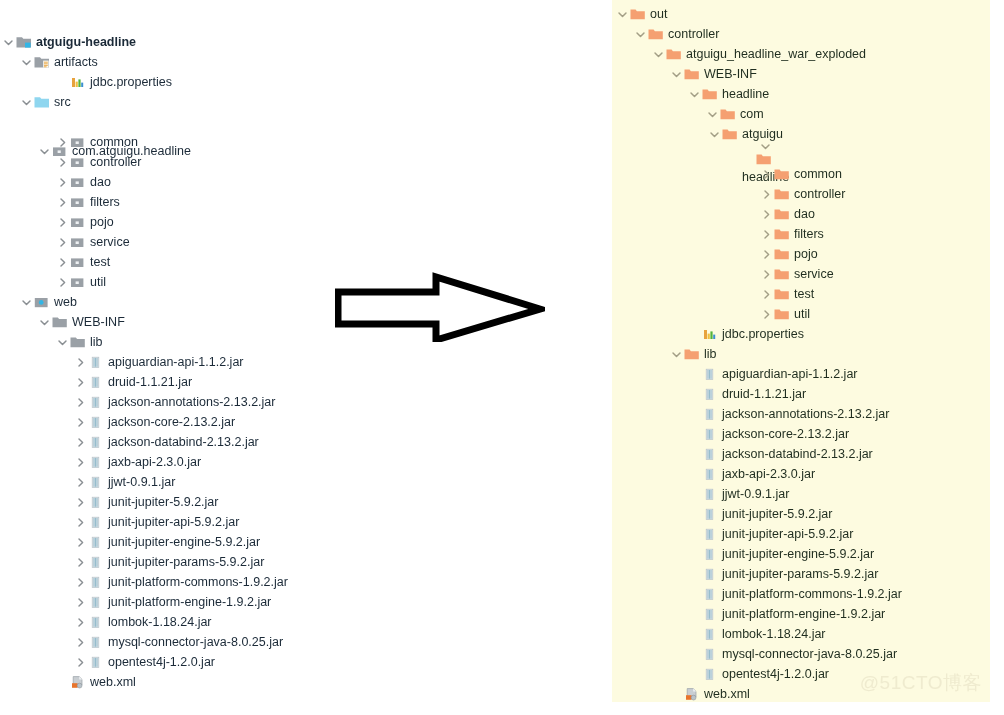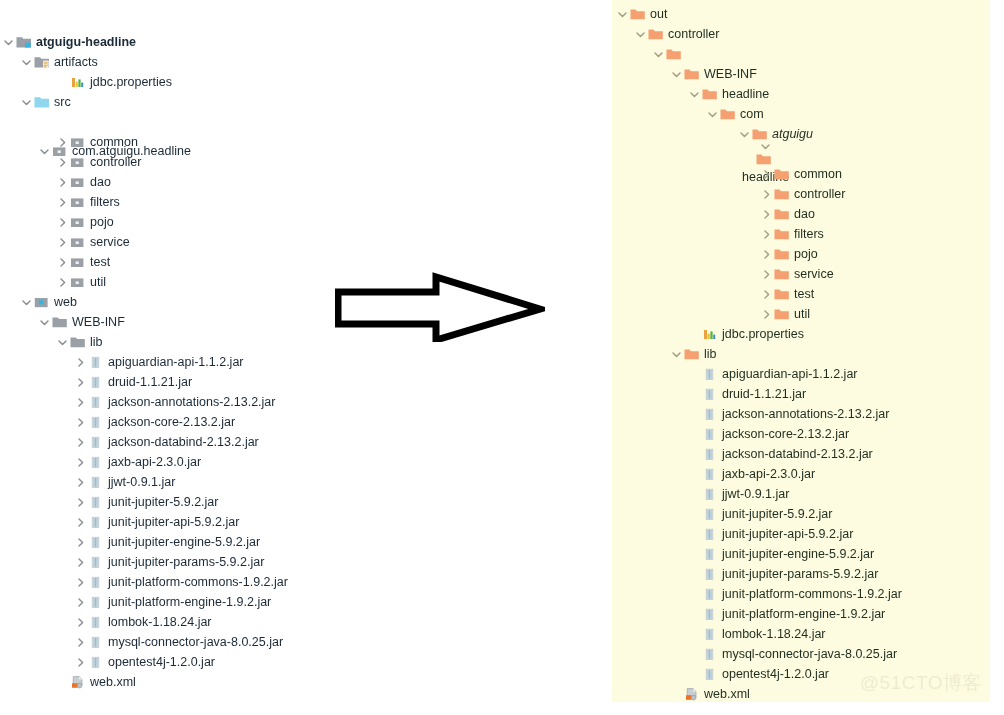--- a/index.html
+++ b/index.html
@@ -648,20 +648,21 @@
           <span class="twisty">
             <svg width="11" height="11" viewBox="0 0 11 11">
               <polyline class="tw-line" points="2,4 5.5,7.6 9,4"></polyline>
             </svg>
           </span>
           <span class="icon">
             <svg width="16" height="14" viewBox="0 0 16 14">
               <path d="M0.5 2.6 L5.6 2.6 L6.9 4.2 L14.8 4.2 L14.8 12.2 L0.5 12.2 Z" fill="#f5a071"></path>
             </svg>
           </span>
+          <span class="label">atguigu_headline_war_exploded</span>
         </div>
         <div class="row" style="top: 64px; left: 58px;">
           <span class="twisty">
             <svg width="11" height="11" viewBox="0 0 11 11">
               <polyline class="tw-line" points="2,4 5.5,7.6 9,4"></polyline>
             </svg>
           </span>
           <span class="icon">
             <svg width="16" height="14" viewBox="0 0 16 14">
               <path d="M0.5 2.6 L5.6 2.6 L6.9 4.2 L14.8 4.2 L14.8 12.2 L0.5 12.2 Z" fill="#f5a071"></path>
@@ -688,21 +689,21 @@
               <polyline class="tw-line" points="2,4 5.5,7.6 9,4"></polyline>
             </svg>
           </span>
           <span class="icon">
             <svg width="16" height="14" viewBox="0 0 16 14">
               <path d="M0.5 2.6 L5.6 2.6 L6.9 4.2 L14.8 4.2 L14.8 12.2 L0.5 12.2 Z" fill="#f5a071"></path>
             </svg>
           </span>
           <span class="label">com</span>
         </div>
-        <div class="row" style="top: 124px; left: 126px; font-style: italic;">
+        <div class="row" style="top: 124px; left: 96px;">
           <span class="twisty">
             <svg width="11" height="11" viewBox="0 0 11 11">
               <polyline class="tw-line" points="2,4 5.5,7.6 9,4"></polyline>
             </svg>
           </span>
           <span class="icon">
             <svg width="16" height="14" viewBox="0 0 16 14">
               <path d="M0.5 2.6 L5.6 2.6 L6.9 4.2 L14.8 4.2 L14.8 12.2 L0.5 12.2 Z" fill="#f5a071"></path>
             </svg>
           </span>

